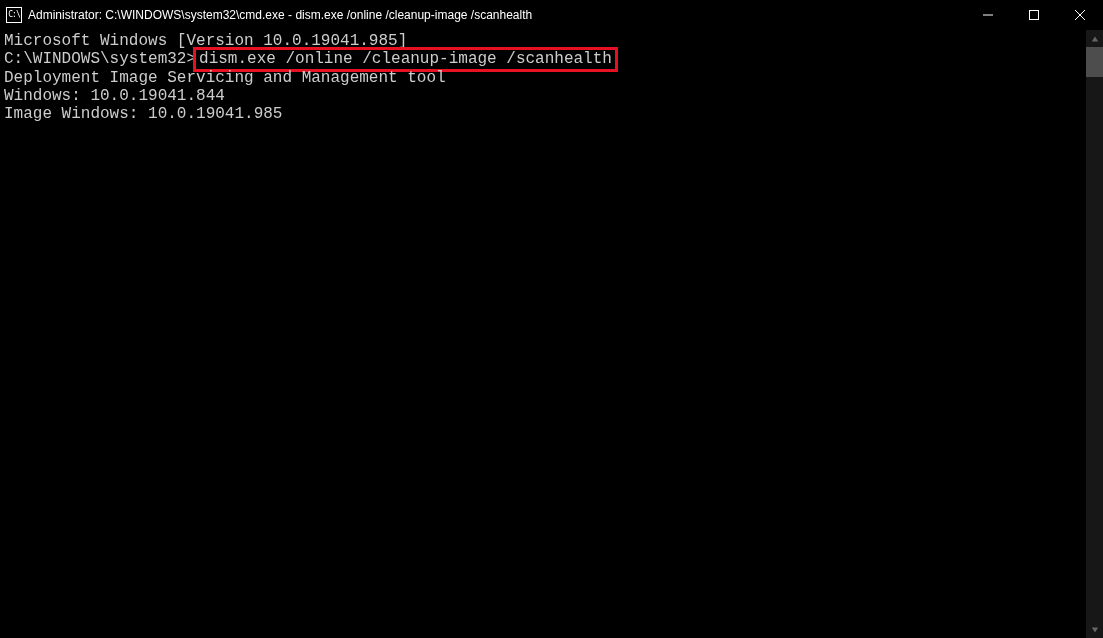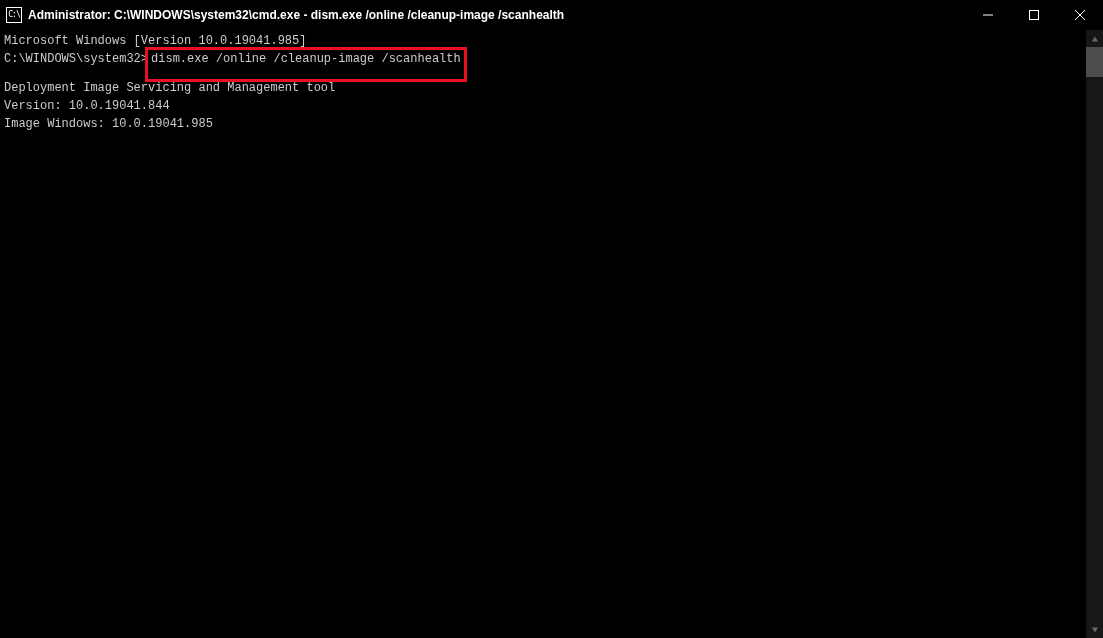--- a/index.html
+++ b/index.html
@@ -45,21 +45,20 @@
       font-family: monospace;
       color: #fff;
       letter-spacing: -1px;
       line-height: 1;
       padding-bottom: 1px;
     }
     .titlebar-title {
       flex: 1;
       white-space: nowrap;
       overflow: hidden;
-      font-weight: bold;
     }
     .window-controls {
       display: flex;
       height: 30px;
     }
     .win-btn {
       width: 46px;
       height: 30px;
       display: flex;
       align-items: center;
@@ -74,21 +73,21 @@
     .terminal-area {
       flex: 1;
       display: flex;
       position: relative;
     }
     .terminal {
       flex: 1;
       background: #000;
       color: #ccc;
       font-family: Consolas, 'Courier New', monospace;
-      font-size: 12px;
+      font-size: 16px;
       line-height: 18px;
       padding: 2px 0 0 4px;
       white-space: pre;
       letter-spacing: 0px;
     }
     .scrollbar {
       width: 17px;
       background: #171717;
       display: flex;
       flex-direction: column;
@@ -120,21 +119,21 @@
       height: 30px;
       background: #4d4d4d;
       cursor: pointer;
     }
     .line {
       display: block;
     }
     .highlight-box {
       display: inline-block;
       border: 3px solid #e81123;
-      padding: 0 3px 11px 3px;
+      padding: 0 3px 1px 3px;
       margin: -3px 0 -3px -3px;
       line-height: 18px;
     }
     .cursor-block {
       display: inline-block;
       width: 9px;
       height: 4px;
       background: #ccc;
       vertical-align: bottom;
       margin-bottom: 1px;
@@ -165,21 +164,21 @@
         <svg viewBox="0 0 10 10">
             <line x1="0" y1="0" x2="10" y2="10" stroke="#fff" stroke-width="1"></line>
             <line x1="10" y1="0" x2="0" y2="10" stroke="#fff" stroke-width="1"></line>
           </svg>
       </div>
     </div>
   </div>
 
   <div class="terminal-area">
     <div class="terminal"><span class="line">Microsoft Windows [Version 10.0.19041.985]</span><span class="line"></span><span class="line prompt-row"><span>C:\WINDOWS\system32&gt;</span><span class="highlight-box">dism.exe /online /cleanup-image /scanhealth</span></span>
-<span class="line"></span><span class="line">Deployment Image Servicing and Management tool</span><span class="line">Version: 10.0.19041.844</span><span class="line"></span><span class="line">Image Windows: 10.0.19041.985</span><span class="line"></span></div>
+<span class="line"></span><span class="line">Deployment Image Servicing and Management tool</span><span class="line">Windows: 10.0.19041.844</span><span class="line"></span><span class="line">Image Windows: 10.0.19041.985</span><span class="line"></span></div>
 
     <div class="scrollbar">
       <div class="scroll-arrow">
         <svg viewBox="0 0 10 10">
             <polygon points="5,2 9,8 1,8"></polygon>
           </svg>
       </div>
       <div class="scroll-track">
         <div class="scroll-thumb"></div>
       </div>

